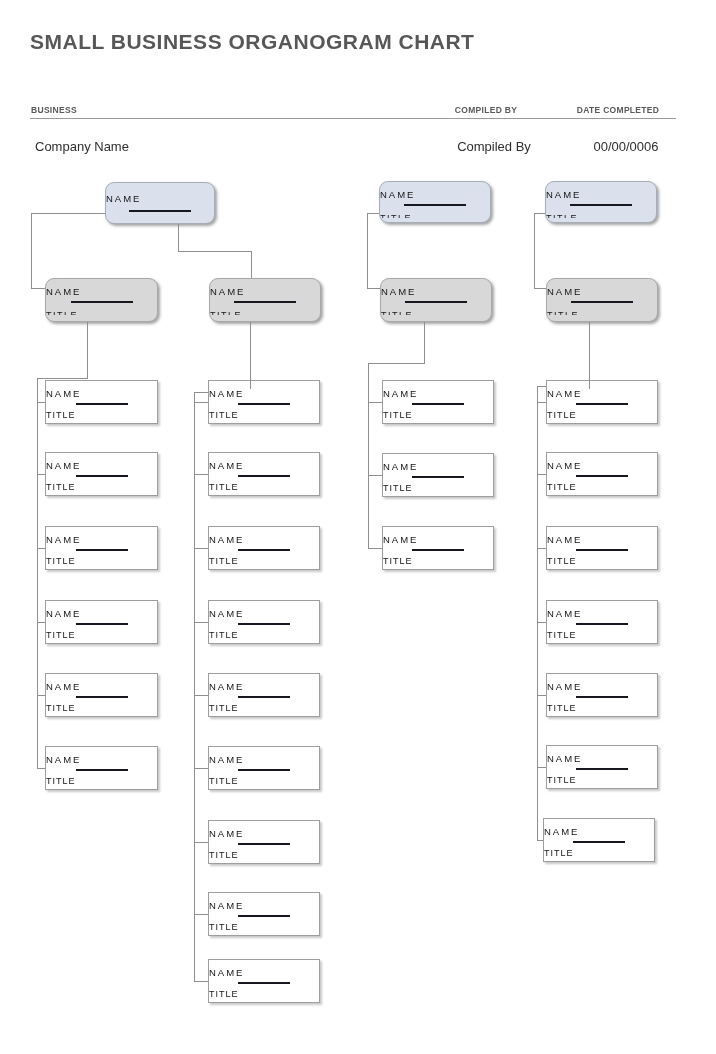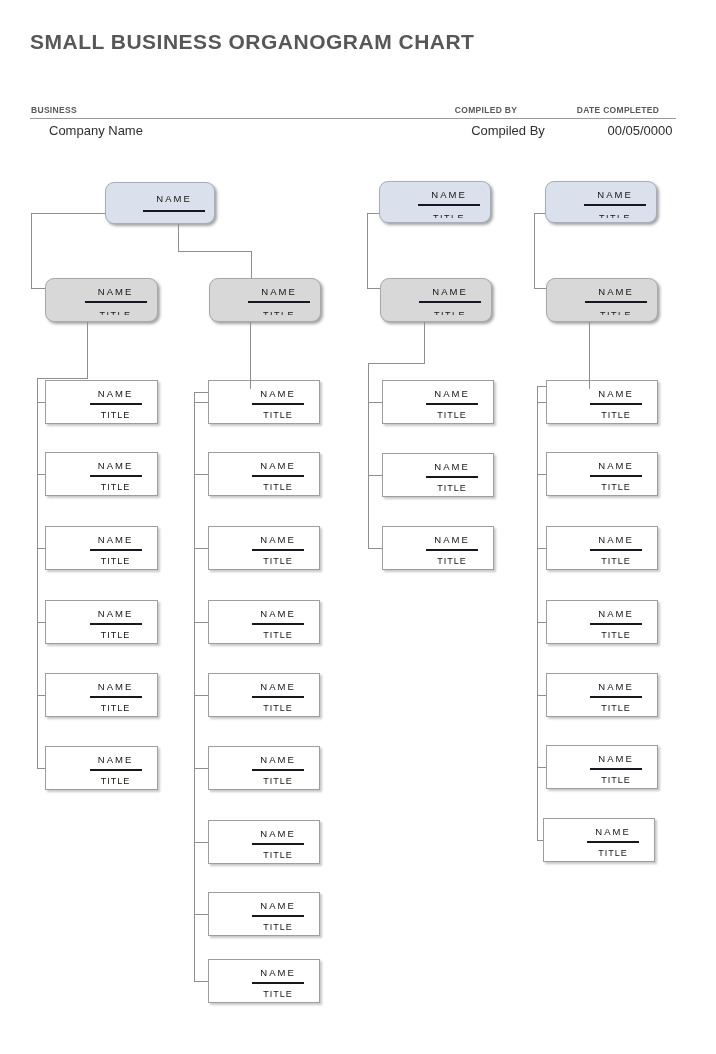--- a/index.html
+++ b/index.html
@@ -2,27 +2,27 @@
 <html><head>
 <meta charset="utf-8">
 <style>
   html,body{margin:0;padding:0;background:#fff;}
   .page{position:relative;width:676px;height:1054px;background:#fff;overflow:hidden;
         font-family:"Liberation Sans",sans-serif;}
   .title{position:absolute;left:30px;top:30px;font-size:21px;font-weight:bold;
          color:#575757;letter-spacing:0.5px;margin:0;}
   .hlabel{position:absolute;top:105px;font-size:8.5px;font-weight:bold;color:#595959;
           letter-spacing:0.3px;}
-  .hvalue{position:absolute;top:123px;font-size:13px;color:#2e2e2e;margin-left:14px;}
+  .hvalue{position:absolute;top:139px;font-size:13px;color:#2e2e2e;}
   .ctr{text-align:center;width:120px;}
   .hrule{position:absolute;left:30px;top:118px;width:656px;height:1px;background:#9a9a9a;}
   .ln{position:absolute;background:#8f8f8f;z-index:0;}
   .ln.over{z-index:2;}
-  .node{position:absolute;box-sizing:border-box;width:112px;height:44px;text-align:center;
-        overflow:hidden;z-index:1;padding-left:28px;}
+  .node{position:absolute;box-sizing:border-box;width:112px;height:44px;text-align:left;
+        overflow:hidden;z-index:1;}
   .rounded{border-radius:9px;border:1px solid #a5adbb;
            box-shadow:2px 2px 3px rgba(90,90,90,0.55);}
   .blue{background:#dbe1ec;}
   .gray{background:#d8d8d8;border-color:#a8a8a8;}
   .white{background:#fff;border:1px solid #9e9e9e;box-shadow:2px 2px 2px rgba(120,120,120,0.4);}
   .nm{margin-top:7px;font-size:9.5px;line-height:11px;letter-spacing:2px;color:#141414;}
   .b1 .nm{margin-top:10px;}
   .ul{height:2px;background:#17171f;width:62px;margin:4px auto 0;}
   .b1 .ul{margin-top:6px;}
   .white .ul{width:52px;}
@@ -37,21 +37,21 @@
 <div class="page">
 
   <h1 class="title">SMALL BUSINESS ORGANOGRAM CHART</h1>
 
   <div class="hlabel" style="left:31px;">BUSINESS</div>
   <div class="hlabel ctr" style="left:426px;">COMPILED BY</div>
   <div class="hlabel ctr" style="left:558px;">DATE COMPLETED</div>
   <div class="hrule"></div>
   <div class="hvalue" style="left:35px;">Company Name</div>
   <div class="hvalue ctr" style="left:434px;">Compiled By</div>
-  <div class="hvalue ctr" style="left:566px;">00/05/0000</div>
+  <div class="hvalue ctr" style="left:566px;">00/00/0006</div>
 
   <div class="ln" style="left:31px;top:213px;width:74px;height:1px;"></div>
   <div class="ln" style="left:31px;top:213px;width:1px;height:76px;"></div>
   <div class="ln" style="left:31px;top:288px;width:15px;height:1px;"></div>
   <div class="ln over" style="left:178px;top:224px;width:1px;height:28px;"></div>
   <div class="ln" style="left:178px;top:251px;width:74px;height:1px;"></div>
   <div class="ln" style="left:251px;top:251px;width:1px;height:27px;"></div>
 
   <div class="ln" style="left:367px;top:213px;width:13px;height:1px;"></div>
   <div class="ln" style="left:367px;top:213px;width:1px;height:76px;"></div>

